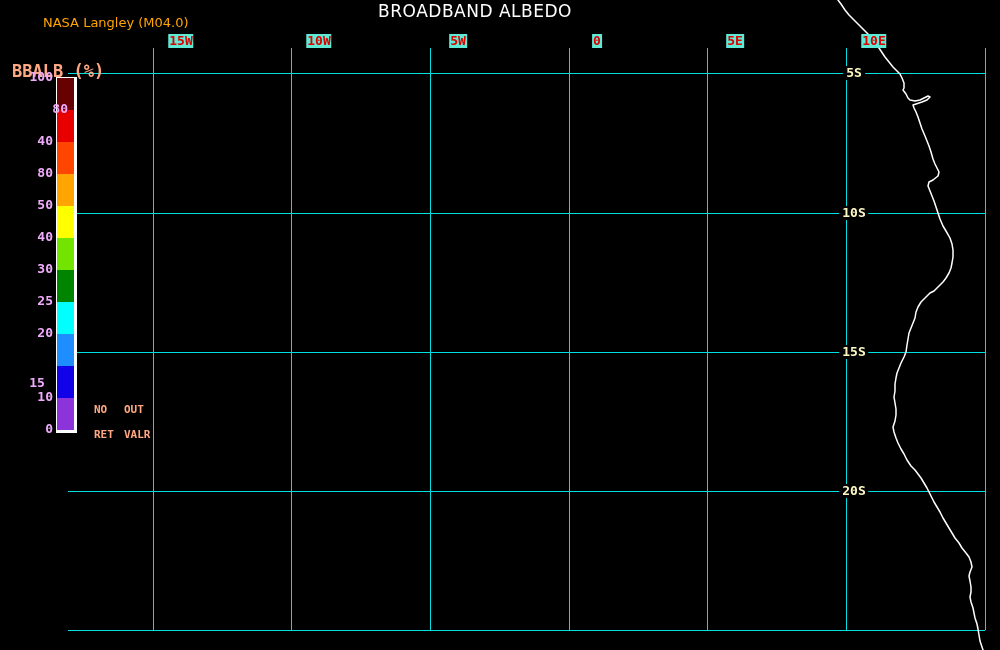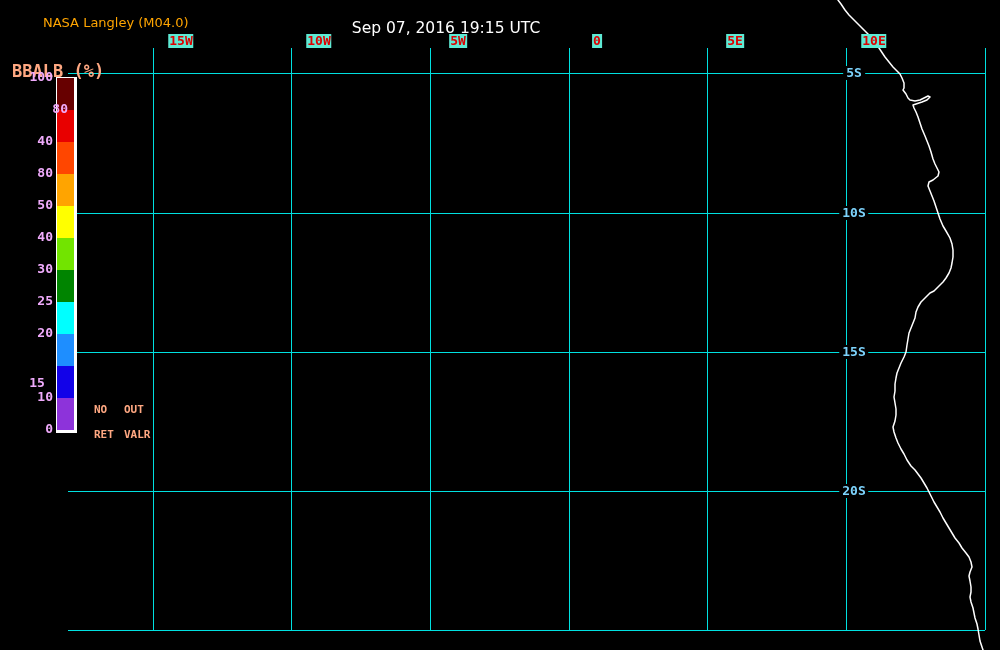--- a/index.html
+++ b/index.html
@@ -19,21 +19,21 @@
   }
   .subtitle{
     position:absolute;left:446px;top:19px;transform:translateX(-50%);
     color:#fff;font-family:"DejaVu Sans",sans-serif;font-size:15.5px;white-space:pre;
   }
   .lon-label{
     position:absolute;transform:translateX(-50%);color:#dd0000;
     font-size:13px;font-weight:bold;line-height:14px;background:#5eead4;padding:0 1px;white-space:pre;margin-left:28px;
   }
   .lat-label{
-    position:absolute;transform:translate(-50%,-50%);color:#7dd3fc;
+    position:absolute;transform:translate(-50%,-50%);color:#fef9c3;
     font-size:13px;font-weight:bold;line-height:14px;background:#000;padding:0 3px;white-space:pre;
   }
   .colorbar{
     position:absolute;left:56px;top:77px;width:17px;
     border:1px solid #fff;border-right:3px solid #fff;border-bottom:3px solid #fff;
     background:#000;
   }
   .cbar-seg{width:17px;height:32px;}
   .cbar-title{
     position:absolute;left:12px;top:61px;color:#ffa882;
@@ -65,21 +65,21 @@
       <line x1="291" y1="48" x2="291" y2="630" stroke="#00e0e0" stroke-width="1" shape-rendering="crispEdges"></line>
       <line x1="430" y1="48" x2="430" y2="630" stroke="#00e0e0" stroke-width="1" shape-rendering="crispEdges"></line>
       <line x1="569" y1="48" x2="569" y2="630" stroke="#00e0e0" stroke-width="1" shape-rendering="crispEdges"></line>
       <line x1="707" y1="48" x2="707" y2="630" stroke="#00e0e0" stroke-width="1" shape-rendering="crispEdges"></line>
       <line x1="846" y1="48" x2="846" y2="630" stroke="#00e0e0" stroke-width="1" shape-rendering="crispEdges"></line>
       <line x1="985" y1="48" x2="985" y2="630" stroke="#00e0e0" stroke-width="1" shape-rendering="crispEdges"></line>
       <polyline points="838,0 841,4 845,10 849,15 853,19 857,23 861,27 866,32 870,36 873,40 877,45 881,51 885,57 889,62 893,67 897,71 900,74 902,78 904,83 904,88 903,90 906,94 908,98 910,100 915,101 920,100 924,98 928,96 930,97 927,100 922,102 916,104 913,105 914,108 916,112 918,117 920,123 922,129 925,136 927,141 929,146 931,152 933,159 935,164 937,168 939,172 938,176 933,180 929,182 928,186 930,191 932,196 934,201 936,207 938,213 940,219 943,226 946,231 950,238 952,244 953,250 953,257 952,263 951,268 949,273 946,278 943,282 939,286 934,291 930,293 925,298 921,302 918,307 916,312 915,318 913,323 911,328 909,333 908,339 907,345 906,352 904,357 901,363 899,368 897,373 896,378 895,384 895,391 894,397 895,403 896,409 896,415 895,421 893,427 894,432 896,438 898,443 901,449 904,454 907,460 911,466 915,470 918,474 921,478 924,483 927,488 929,492 931,496 934,502 937,507 940,512 943,518 946,523 949,528 952,533 955,538 959,543 962,548 966,553 969,557 971,562 972,567 970,572 969,576 970,581 971,587 971,592 970,597 971,602 973,608 974,613 975,618 977,624 978,629 979,635 980,641 982,647 983,650" fill="none" stroke="#ffffff" stroke-width="1.5" stroke-linejoin="round" stroke-linecap="round"></polyline>
     </svg>
 
   <div class="org-label">NASA Langley (M04.0)</div>
-  <div class="subtitle">Sep 07, 2016 19:15 UTC</div>
+  <div class="page-title">BROADBAND ALBEDO</div>
 
   <div class="cbar-title">BBALB (%)</div>
   <div class="colorbar" id="colorbar">
       <div class="cbar-seg" style="background: rgb(103, 0, 0);"></div>
       <div class="cbar-seg" style="background: rgb(232, 0, 0);"></div>
       <div class="cbar-seg" style="background: rgb(255, 70, 0);"></div>
       <div class="cbar-seg" style="background: rgb(255, 164, 0);"></div>
       <div class="cbar-seg" style="background: rgb(255, 255, 0);"></div>
       <div class="cbar-seg" style="background: rgb(114, 228, 0);"></div>
       <div class="cbar-seg" style="background: rgb(0, 132, 0);"></div>

